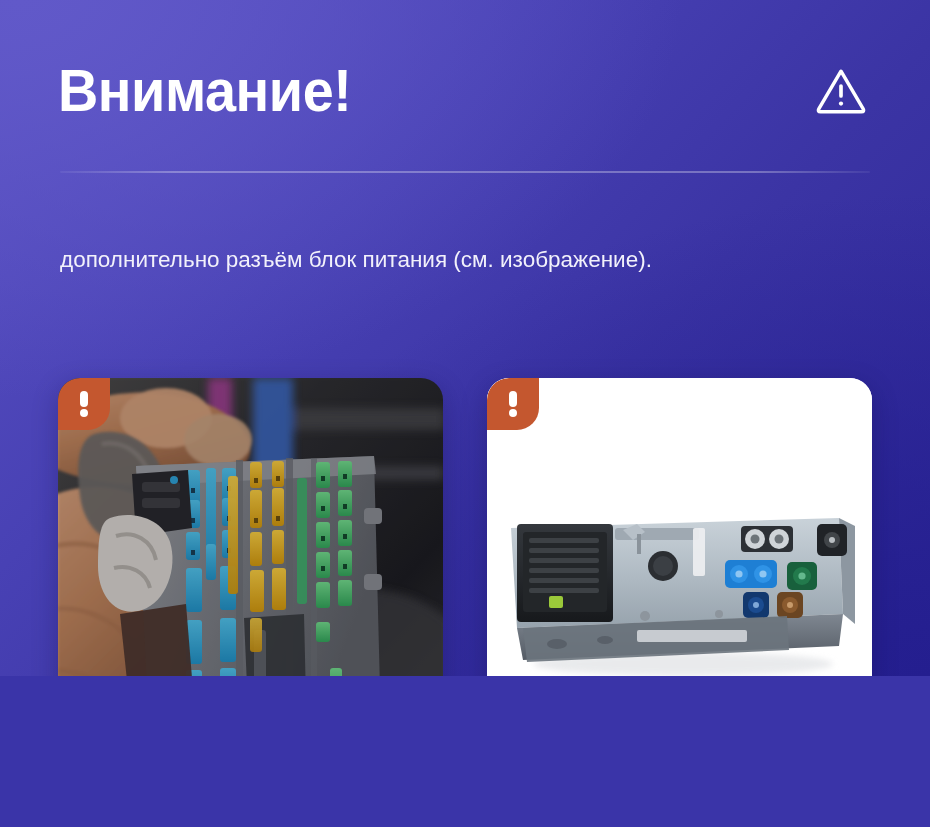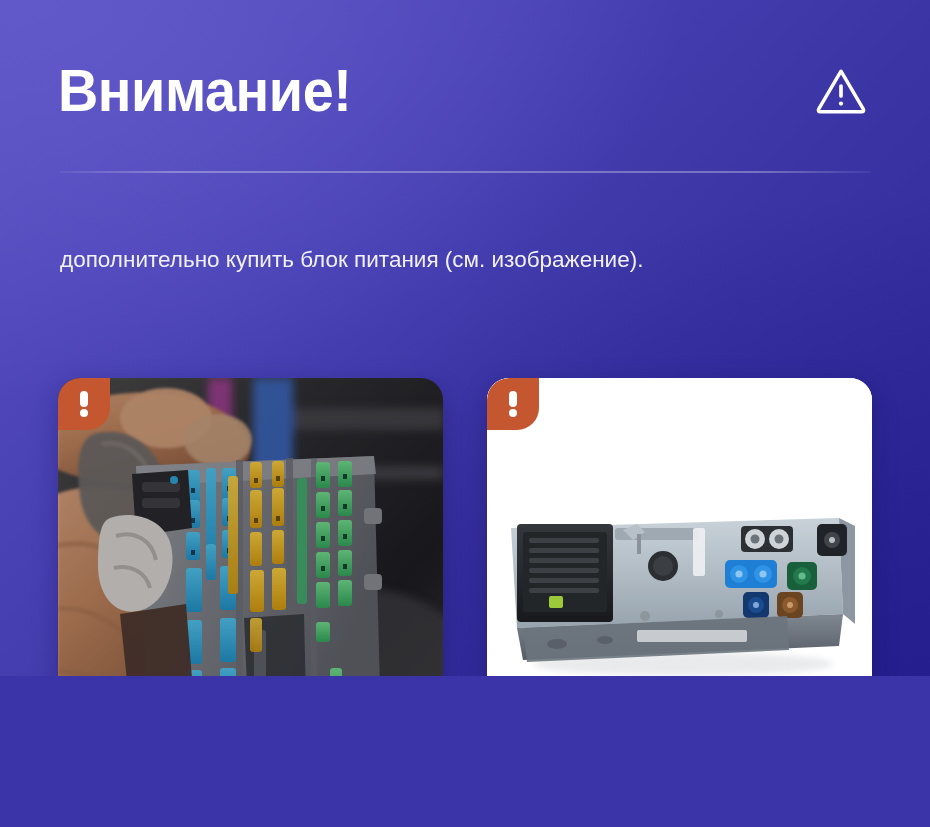--- a/index.html
+++ b/index.html
@@ -176,21 +176,21 @@
     <svg class="warn-icon" viewBox="0 0 56 56">
       <path d="M28 7.5 L51 46.5 Q52.6 49.5 49.2 49.5 L6.8 49.5 Q3.4 49.5 5 46.5 Z" fill="none" stroke="#ffffff" stroke-width="3.6" stroke-linejoin="round" stroke-linecap="round"></path>
       <rect x="26.1" y="21" width="3.8" height="14" rx="1.9" fill="#ffffff"></rect>
       <circle cx="28" cy="41" r="2.2" fill="#ffffff"></circle>
     </svg>
   </div>
 
   <div class="divider"></div>
 
   <div class="body-copy">
-    <span class="line-plain">дополнительно купить блок питания (см. изображение).</span>
+    <span class="line-plain">дополнительно разъём блок питания (см. изображение).</span>
   </div>
 
   <div class="cards">
 
     <div class="card">
       <svg class="card-photo" viewBox="0 0 385 400" preserveAspectRatio="xMidYMid slice">
         <defs>
           <linearGradient id="bgDark" x1="0" y1="0" x2="1" y2="1">
             <stop offset="0%" stop-color="#4c4a48"></stop>
             <stop offset="35%" stop-color="#2a2a2c"></stop>

